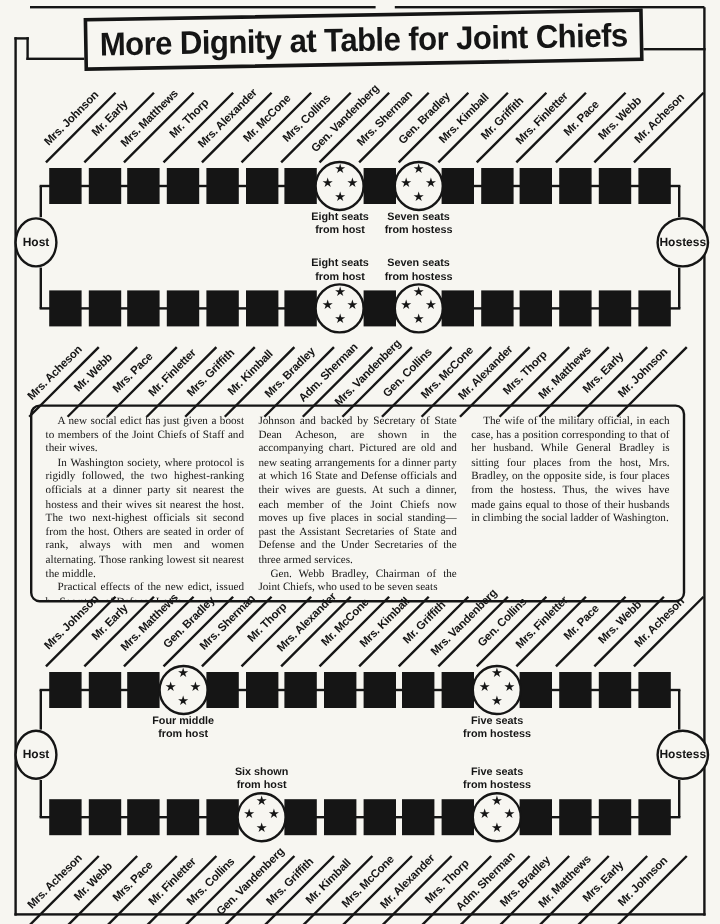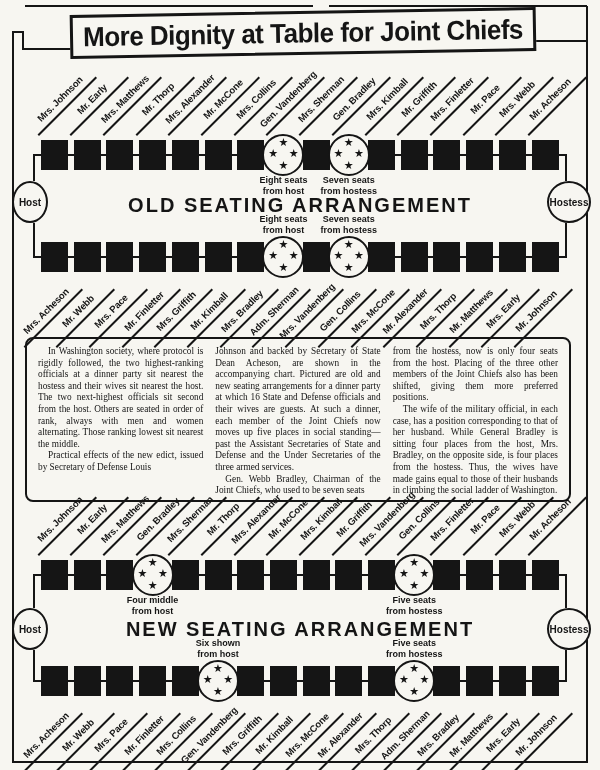--- a/index.html
+++ b/index.html
@@ -75,49 +75,47 @@
   <div class="line" style="left:12px;top:761px;width:576px;height:2px;"></div>
   <div class="line" style="left:12px;top:31px;width:12px;height:2px;"></div>
   <div class="line" style="left:22px;top:31px;width:2px;height:19px;"></div>
   <div class="line" style="left:22px;top:48px;width:54px;height:2px;"></div>
   <div class="line" style="left:526px;top:40px;width:62px;height:2px;"></div>
 
   <div id="banner">
     <div class="t">More Dignity at Table for Joint Chiefs</div>
   </div>
 
-  <div class="arr-heading" style="top:194px;">OLD SEATING ARRANGEMENT</div>
   <div class="endseat" style="left:12px;top:181px;width:36px;height:42px;">
     <span>Host</span>
   </div>
   <div class="endseat" style="left:547px;top:181px;width:44px;height:42px;">
     <span>Hostess</span>
   </div>
 
   <div class="line" style="left:33px;top:155px;width:2px;height:26px;"></div>
   <div class="line" style="left:33px;top:223px;width:2px;height:34px;"></div>
   <div class="line" style="left:565px;top:155px;width:2px;height:26px;"></div>
   <div class="line" style="left:565px;top:223px;width:2px;height:34px;"></div>
 
   <div id="article">
     <div class="col">
+        <p class="indent">A new social edict has just given a boost to members of the Joint Chiefs of Staff and their wives.</p>
         <p class="indent">In Washington society, where protocol is rigidly followed, the two highest-ranking officials at a dinner party sit nearest the hostess and their wives sit nearest the host. The two next-highest officials sit second from the host. Others are seated in order of rank, always with men and women alternating. Those ranking lowest sit nearest the middle.</p>
         <p class="indent">Practical effects of the new edict, issued by Secretary of Defense Louis</p>
       </div>
     <div class="col">
         <p>Johnson and backed by Secretary of State Dean Acheson, are shown in the accompanying chart. Pictured are old and new seating arrangements for a dinner party at which 16 State and Defense officials and their wives are guests. At such a dinner, each member of the Joint Chiefs now moves up five places in social standing—past the Assistant Secretaries of State and Defense and the Under Secretaries of the three armed services.</p>
         <p class="indent">Gen. Webb Bradley, Chairman of the Joint Chiefs, who used to be seven seats</p>
       </div>
     <div class="col">
-        <p>from the hostess, now is only four seats from the host. Placing of the three other members of the Joint Chiefs also has been shifted, giving them more preferred positions.</p>
         <p class="indent">The wife of the military official, in each case, has a position corresponding to that of her husband. While General Bradley is sitting four places from the host, Mrs. Bradley, on the opposite side, is four places from the hostess. Thus, the wives have made gains equal to those of their husbands in climbing the social ladder of Washington.</p>
       </div>
   </div>
 
-  <div class="arr-heading" style="top:618px;">NEW SEATING ARRANGEMENT</div>
   <div class="endseat" style="left:12px;top:608px;width:36px;height:42px;">
     <span>Host</span>
   </div>
   <div class="endseat" style="left:547px;top:608px;width:44px;height:42px;">
     <span>Hostess</span>
   </div>
 
   <div class="line" style="left:33px;top:575px;width:2px;height:33px;"></div>
   <div class="line" style="left:33px;top:650px;width:2px;height:31px;"></div>
   <div class="line" style="left:565px;top:575px;width:2px;height:33px;"></div>

